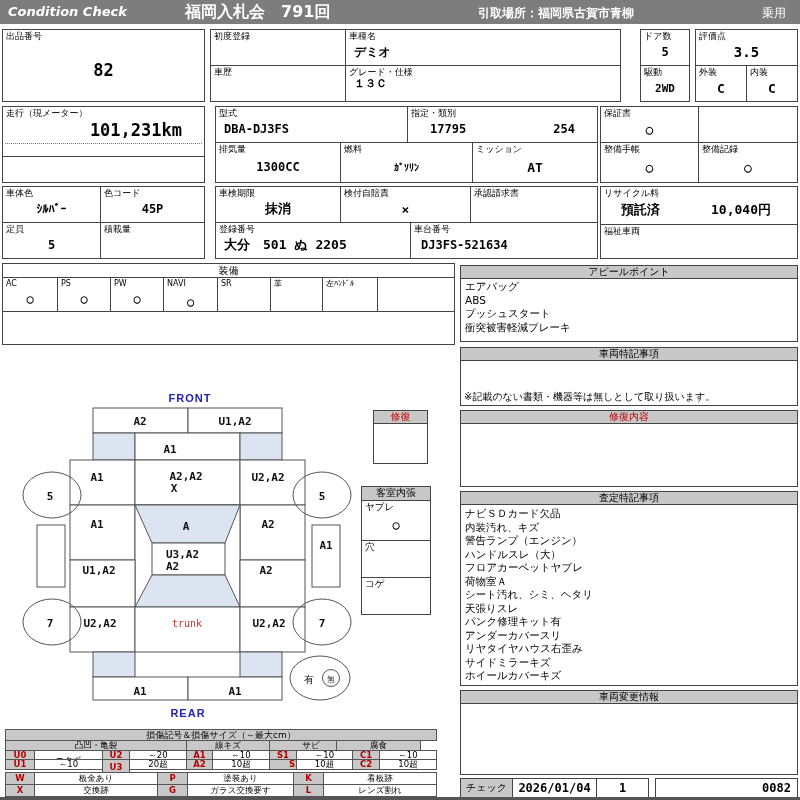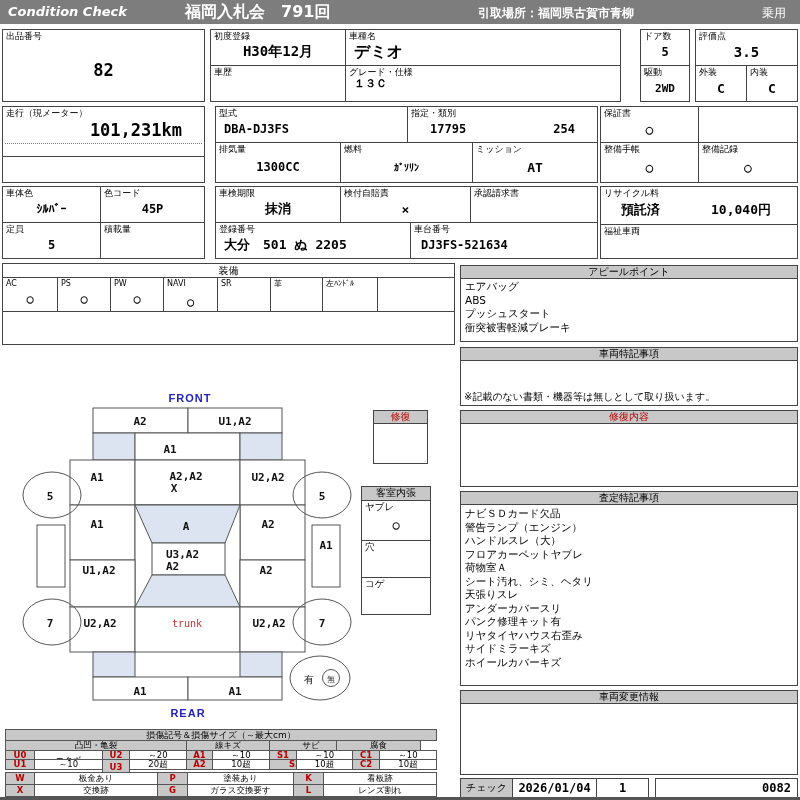--- a/index.html
+++ b/index.html
@@ -37,25 +37,24 @@
     <span style="left:478px;top:5px;font-weight:bold;font-size:12px;">引取場所：福岡県古賀市青柳</span>
     <span style="left:762px;top:5px;font-size:12px;">乗用</span>
   </div>
 
   <div class="b" style="left:2px;top:29px;width:203px;height:73px;">
     <span class="lbl">出品番号</span>
     <div class="cv" style="font-size:17px;">82</div>
   </div>
   <div class="b" style="left:210px;top:29px;width:136px;height:37px;padding-left:32px;">
     <span class="lbl">初度登録</span>
-    <div class="cv" style="font-size:14px;">H30年12月</div>
   </div>
   <div class="b" style="left:345px;top:29px;width:276px;height:37px;">
     <span class="lbl">車種名</span>
-    <div class="cv l" style="padding-left:8px;font-size:16px;">デミオ</div>
+    <div class="cv l" style="padding-left:8px;font-size:12px;">デミオ</div>
   </div>
   <div class="b" style="left:210px;top:65px;width:136px;height:37px;">
     <span class="lbl">車歴</span>
     <div class="cv"></div>
   </div>
   <div class="b" style="left:345px;top:65px;width:276px;height:37px;">
     <span class="lbl">グレード・仕様</span>
     <div class="cv l" style="padding-left:8px;font-size:11px;align-items:flex-start;">１３Ｃ</div>
   </div>
   <div class="b" style="left:640px;top:29px;width:50px;height:37px;">
@@ -303,28 +302,29 @@
   <div class="pan" style="left:460px;top:360px;width:338px;height:46px;">
     <div style="position:absolute;left:3px;bottom:1px;font-size:10px;white-space:nowrap;">※記載のない書類・機器等は無しとして取り扱います。</div>
   </div>
 
   <div class="gh red" style="left:460px;top:410px;width:338px;height:14px;">修復内容</div>
   <div class="pan" style="left:460px;top:423px;width:338px;height:64px;"></div>
 
   <div class="gh" style="left:460px;top:491px;width:338px;height:14px;">査定特記事項</div>
   <div class="pan" style="left:460px;top:504px;width:338px;height:182px;padding-top:2px;">
     <div class="pline">ナビＳＤカード欠品</div>
+    <div class="pline">内装汚れ、キズ</div>
     <div class="pline">警告ランプ（エンジン）</div>
     <div class="pline">ハンドルスレ（大）</div>
     <div class="pline">フロアカーペットヤブレ</div>
     <div class="pline">荷物室Ａ</div>
     <div class="pline">シート汚れ、シミ、ヘタリ</div>
     <div class="pline">天張りスレ</div>
+    <div class="pline">パンク修理キット有</div>
     <div class="pline">アンダーカバースリ</div>
-    <div class="pline">パンク修理キット有</div>
     <div class="pline">リヤタイヤハウス右歪み</div>
     <div class="pline">サイドミラーキズ</div>
     <div class="pline">ホイールカバーキズ</div>
   </div>
 
   <div class="gh" style="left:460px;top:690px;width:338px;height:14px;">車両変更情報</div>
   <div class="pan" style="left:460px;top:703px;width:338px;height:72px;"></div>
 
   <div class="gh" style="left:460px;top:778px;width:53px;height:20px;line-height:18px;">チェック</div>
   <div class="b" style="left:512px;top:778px;width:85px;height:20px;">

